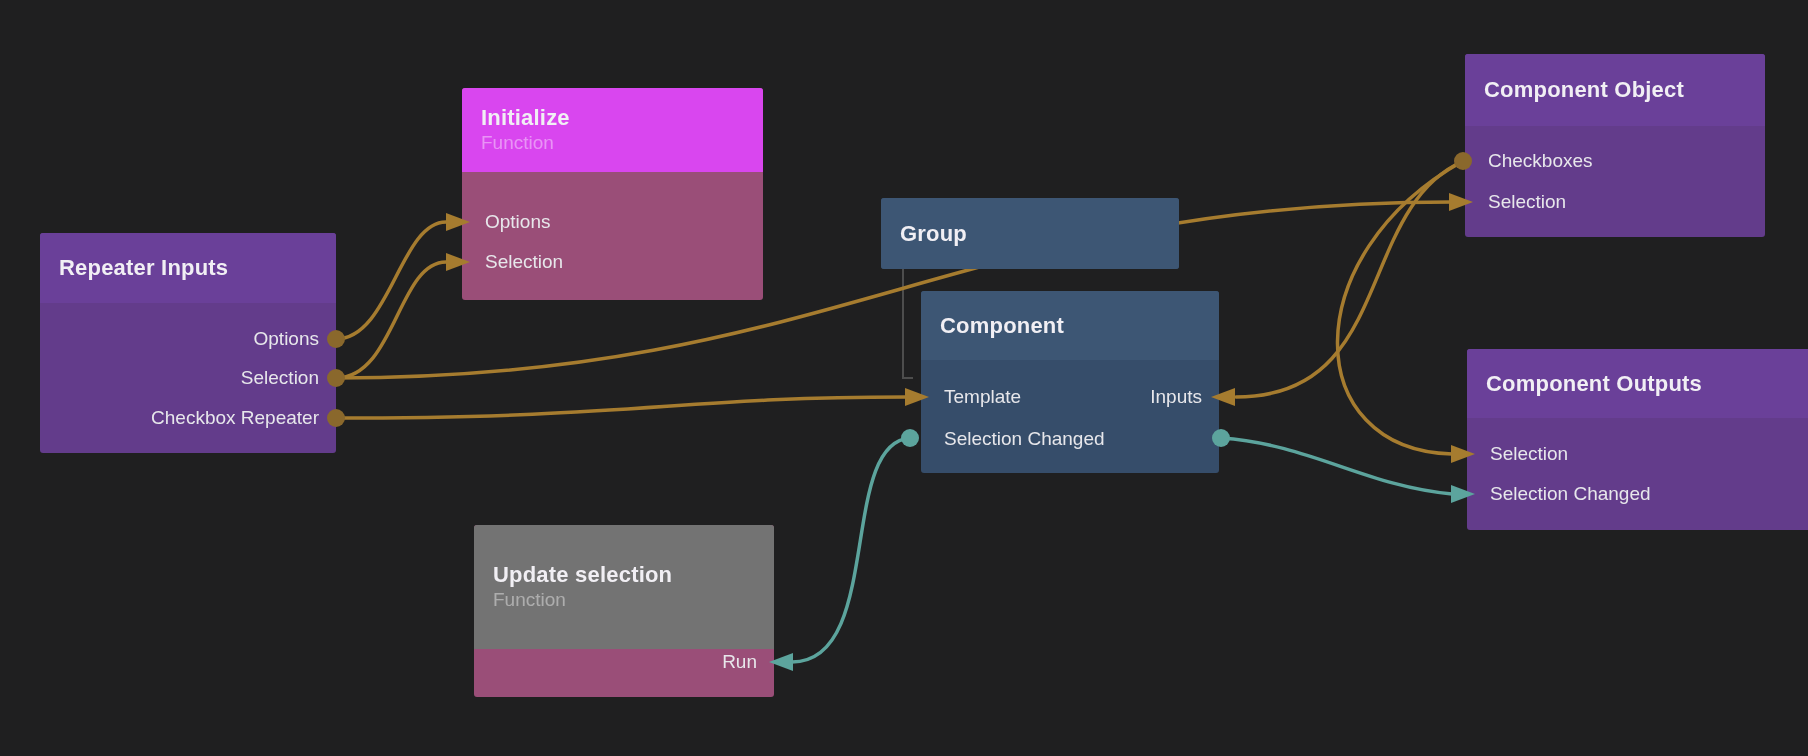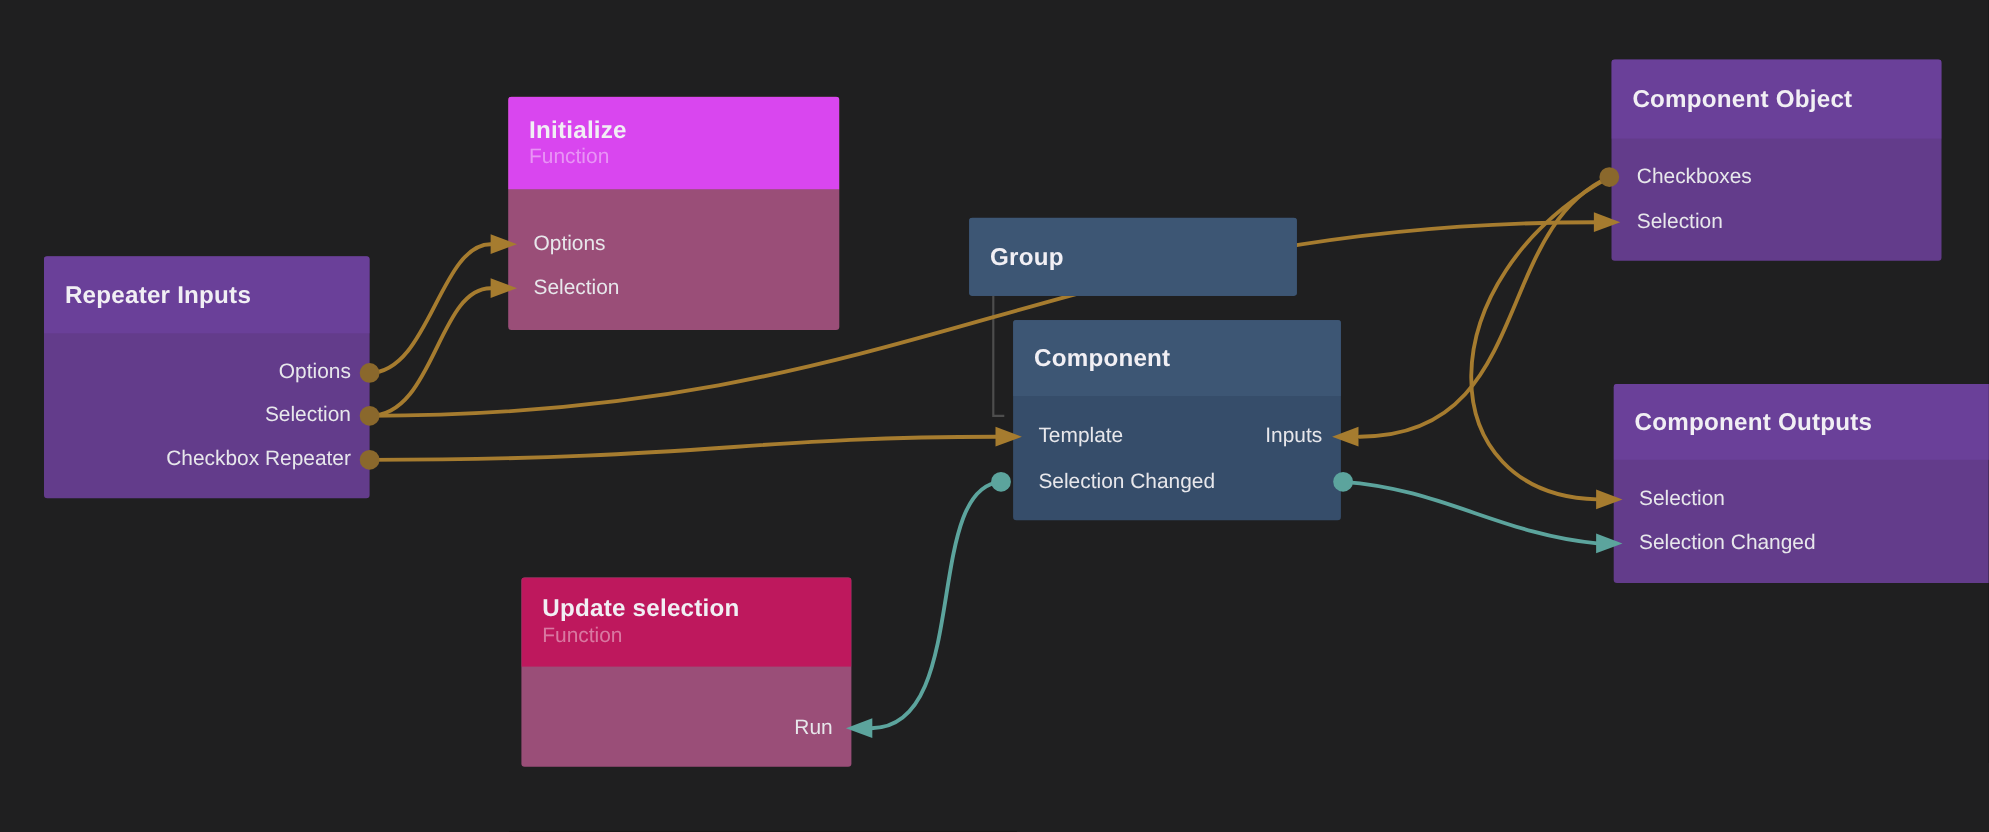--- a/index.html
+++ b/index.html
@@ -89,21 +89,21 @@
       <div class="port left" style="top: 135px;">Selection</div>
     </div>
     <div class="node" style="left: 1467px; top: 349px; width: 346px; height: 181px; background: rgb(99, 60, 139);">
       <div class="node-header" style="height: 69px; background: rgb(106, 64, 153);">
         <div class="node-title">Component Outputs</div>
       </div>
       <div class="port left" style="top: 92px;">Selection</div>
       <div class="port left" style="top: 132px;">Selection Changed</div>
     </div>
     <div class="node" style="left: 474px; top: 525px; width: 300px; height: 172px; background: rgb(154, 78, 120);">
-      <div class="node-header" style="height: 81px; background: #be185d;">
+      <div class="node-header" style="height: 124px; background: #737373;">
         <div class="node-title">Update selection</div>
         <div class="node-subtitle">Function</div>
       </div>
       <div class="port right" style="top: 124px;">Run</div>
     </div>
     <svg width="1808" height="756" class="layer">
       <circle cx="336" cy="339" r="9" fill="#8a682c"></circle>
       <circle cx="336" cy="378" r="9" fill="#8a682c"></circle>
       <circle cx="336" cy="418" r="9" fill="#8a682c"></circle>
       <circle cx="1463" cy="161" r="9" fill="#8a682c"></circle>

